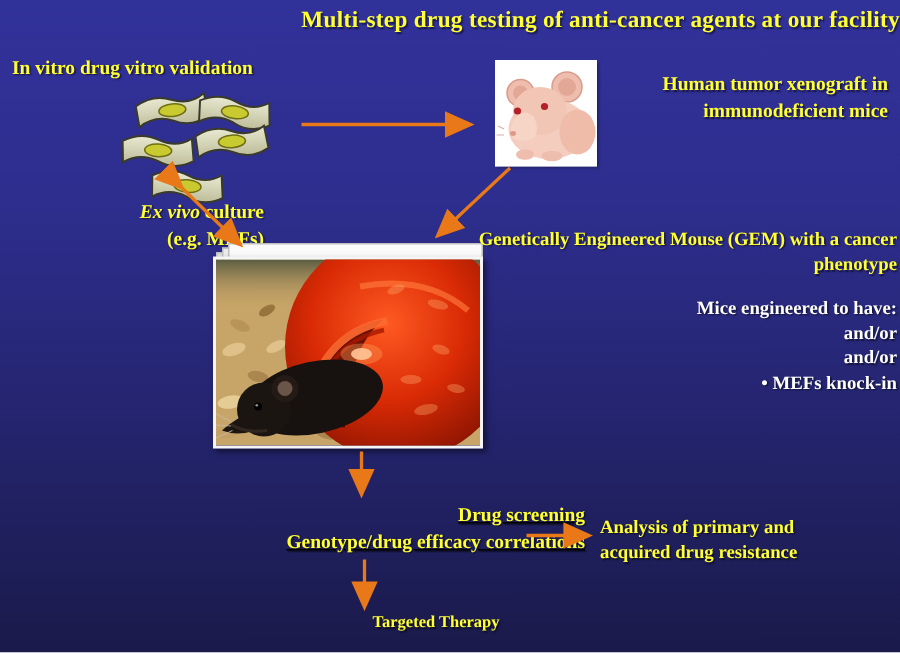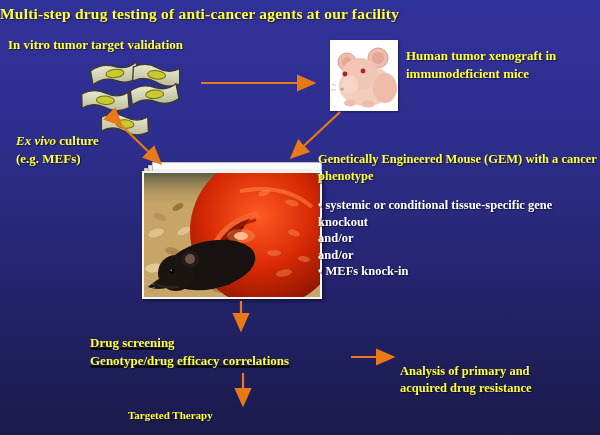--- a/index.html
+++ b/index.html
@@ -5,50 +5,50 @@
   html,body{margin:0;padding:0;}
   body{width:600px;height:435px;overflow:hidden;font-family:"Liberation Serif","DejaVu Serif",serif;}
   #slide{
     position:relative;width:600px;height:435px;
     background:linear-gradient(180deg,#31319A 0%,#2E2E8F 30%,#24246E 65%,#1A1A4B 100%);
   }
   .abs{position:absolute;}
   .yellow{color:var(--yellow,#FFFF33);}
   .white{color:#FFFFFF;}
   .bold{font-weight:bold;}
-  .center{text-align:left;}
+  .center{text-align:right;}
   .t-shadow{text-shadow:1px 1px 1px rgba(0,0,0,0.55);}
   #title{left:0;top:5px;width:600px;font-size:15.5px;letter-spacing:.2px;}
   #invitro{left:8px;top:37px;width:230px;font-size:13px;}
   #xenograft{left:406px;top:47px;width:186px;font-size:13px;line-height:1.35;}
   #exvivo{left:16px;top:132px;width:160px;font-size:13px;line-height:1.4;}
   #gem{left:318px;top:151px;width:280px;font-size:12.5px;line-height:1.32;}
   #gem .head{margin-bottom:13px;}
   #screening{left:90px;top:334px;width:300px;font-size:13px;line-height:1.35;text-decoration:underline;}
-  #analysis{left:400px;top:343px;width:180px;font-size:12.5px;line-height:1.35;text-align:left;margin-top:20px;}
+  #analysis{left:400px;top:343px;width:180px;font-size:12.5px;line-height:1.35;text-align:left;}
   #therapy{left:128px;top:409px;width:205px;font-size:11px;}
   #cells-art{left:68px;top:58px;}
   #nude-box{left:330px;top:40px;width:68px;height:71px;background:#FFFFFF;box-shadow:1px 1px 2px rgba(0,0,0,.4);}
   #photo-wrap{left:142px;top:162px;width:180px;height:134px;}
   .stack{position:absolute;background:#F2F2F2;border:1px solid #BFBFBF;}
   .stack.s1{left:10px;top:0px;width:168px;height:124px;background:#FAFAFA;}
   .stack.s2{left:6px;top:3px;width:168px;height:124px;background:#ECECEC;}
   .stack.s3{left:2px;top:6px;width:170px;height:126px;background:#E0E0E0;}
   #photo-main{position:absolute;left:0px;top:9px;width:176px;height:124px;border:2px solid #F5F5F5;box-shadow:2px 2px 4px rgba(0,0,0,.5);}
   #arrows{left:0;top:0;width:600px;height:435px;pointer-events:none;}
 </style>
 </head>
 <body>
 
 <div id="slide">
 
   <div id="title" class="abs yellow bold center t-shadow">Multi-step drug testing of anti-cancer agents at our facility</div>
 
   <div id="invitro" class="abs yellow bold t-shadow">
-    <span style="">In vitro</span><span> tumor target validation</span>
+    <span style="">In vitro</span><span> drug vitro validation</span>
   </div>
 
   <div id="cells-art" class="abs">
     <svg width="116" height="84" viewBox="0 0 116 84">
       <defs>
         <linearGradient id="cg" x1="0" y1="0" x2="0" y2="1">
           <stop offset="0" stop-color="#E9E9D2"></stop>
             <stop offset="1" stop-color="#BDBD9A"></stop>
         </linearGradient>
       </defs>
@@ -191,21 +191,21 @@
               <path d="M10,111 L-4,110"></path>
               <path d="M11,114 L0,119"></path>
           </g>
         </g>
       </svg>
     </div>
   </div>
 
   <div id="gem" class="abs center">
     <div class="yellow bold head t-shadow">Genetically Engineered Mouse (GEM) with a cancer phenotype</div>
-    <div class="white bold t-shadow">• systemic or conditional tissue-specific gene knockout</div>
+    <div class="white bold t-shadow">Mice engineered to have:</div>
     <div class="white bold t-shadow">and/or</div>
     <div class="white bold t-shadow">and/or</div>
     <div class="white bold t-shadow">• MEFs knock-in</div>
   </div>
 
   <div id="screening" class="abs center">
     <div class="yellow bold t-shadow">Drug screening</div>
     <div class="yellow bold t-shadow">Genotype/drug efficacy correlations</div>
   </div>
 

